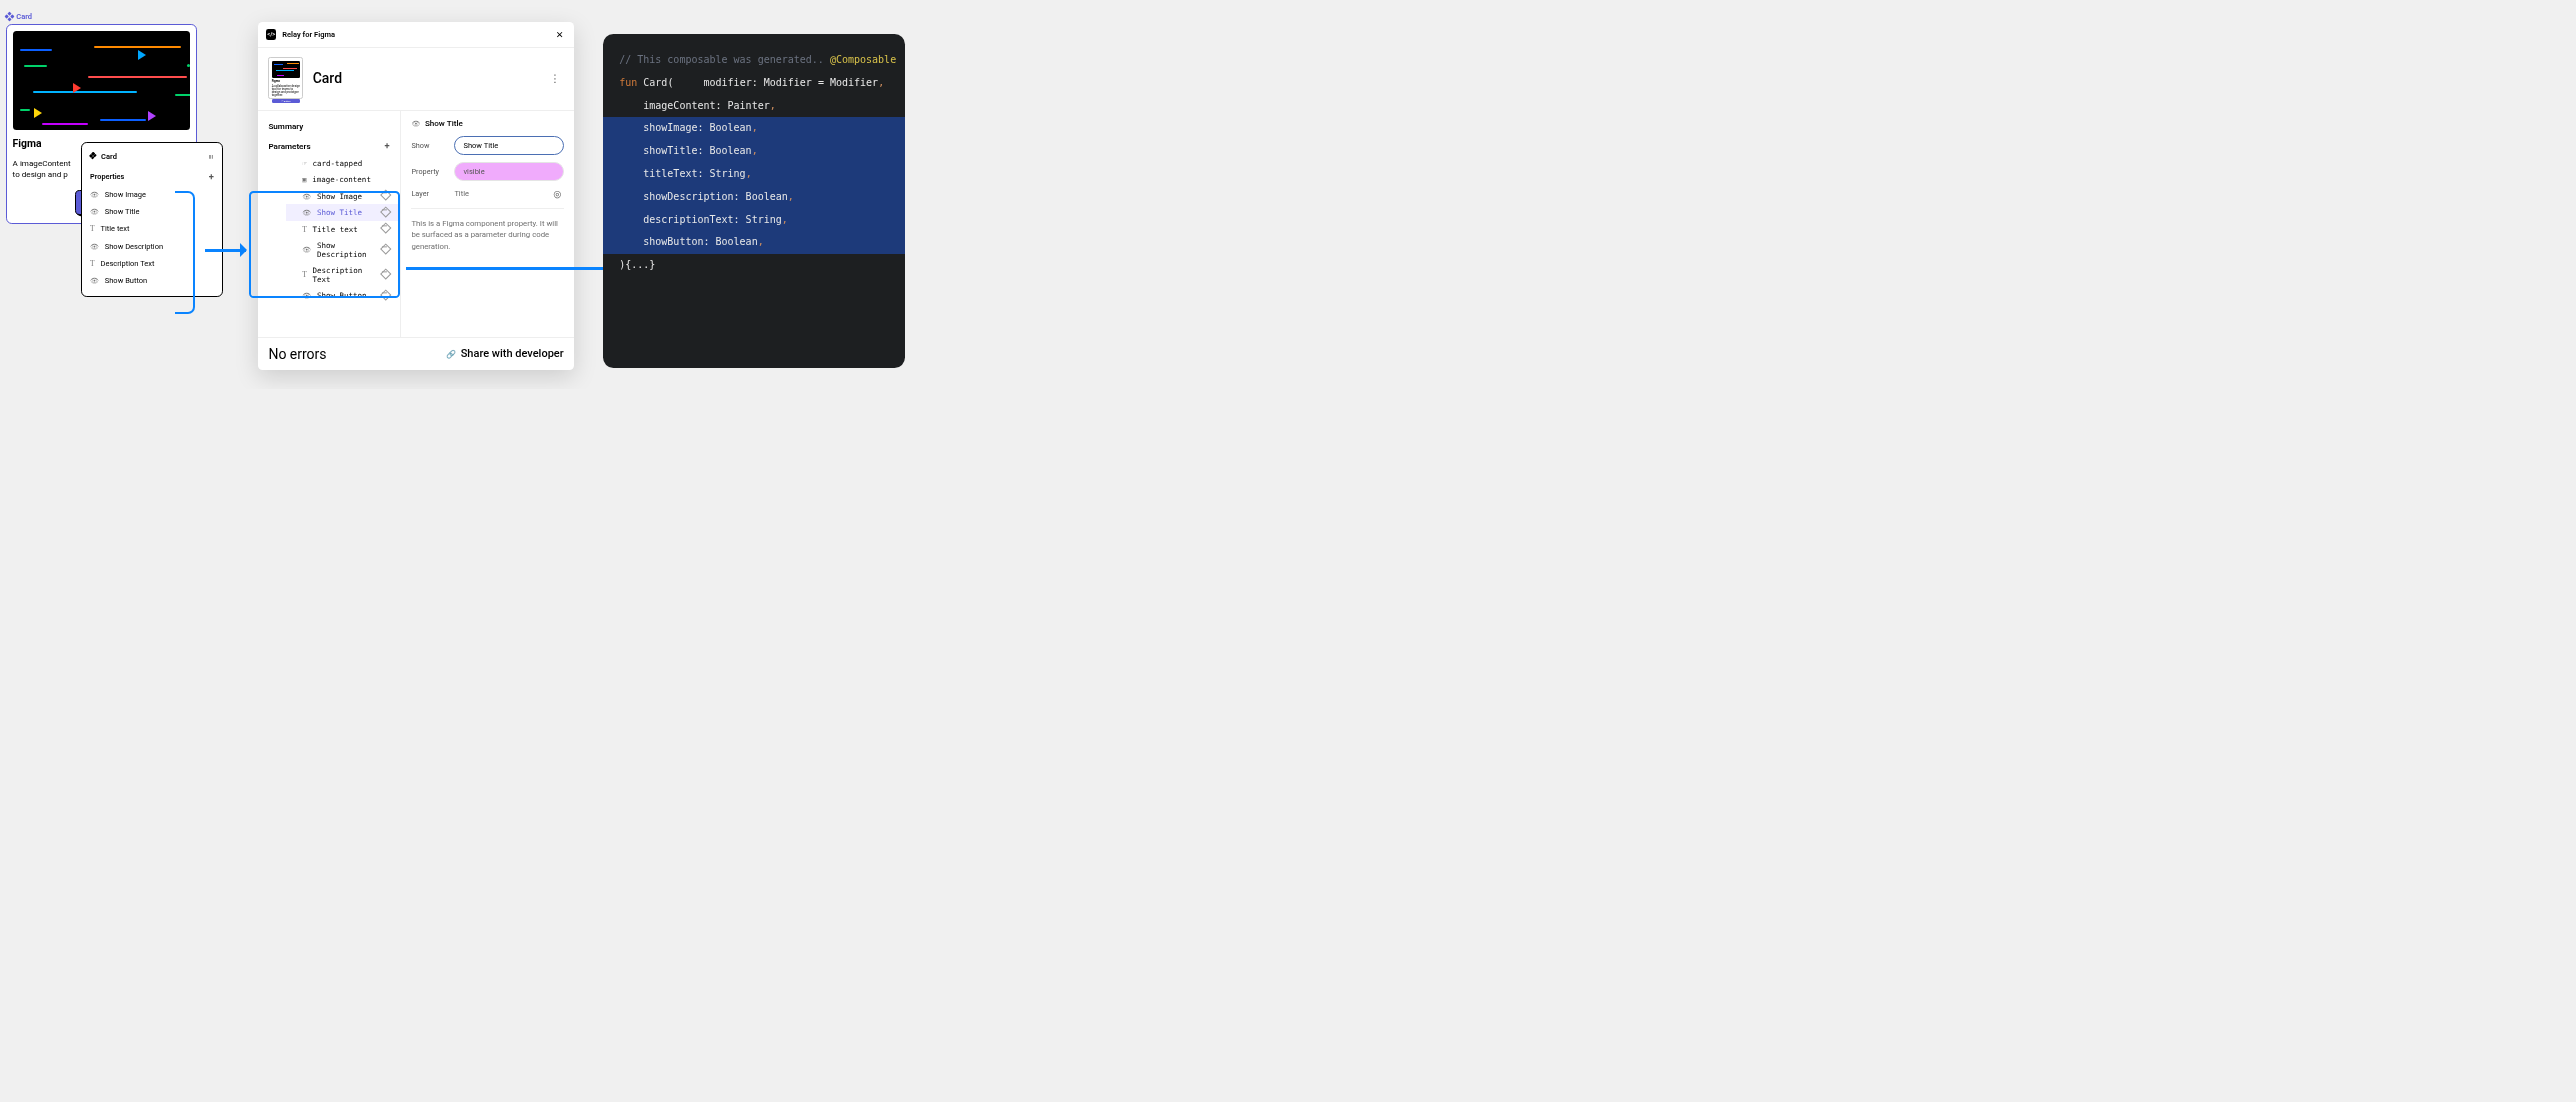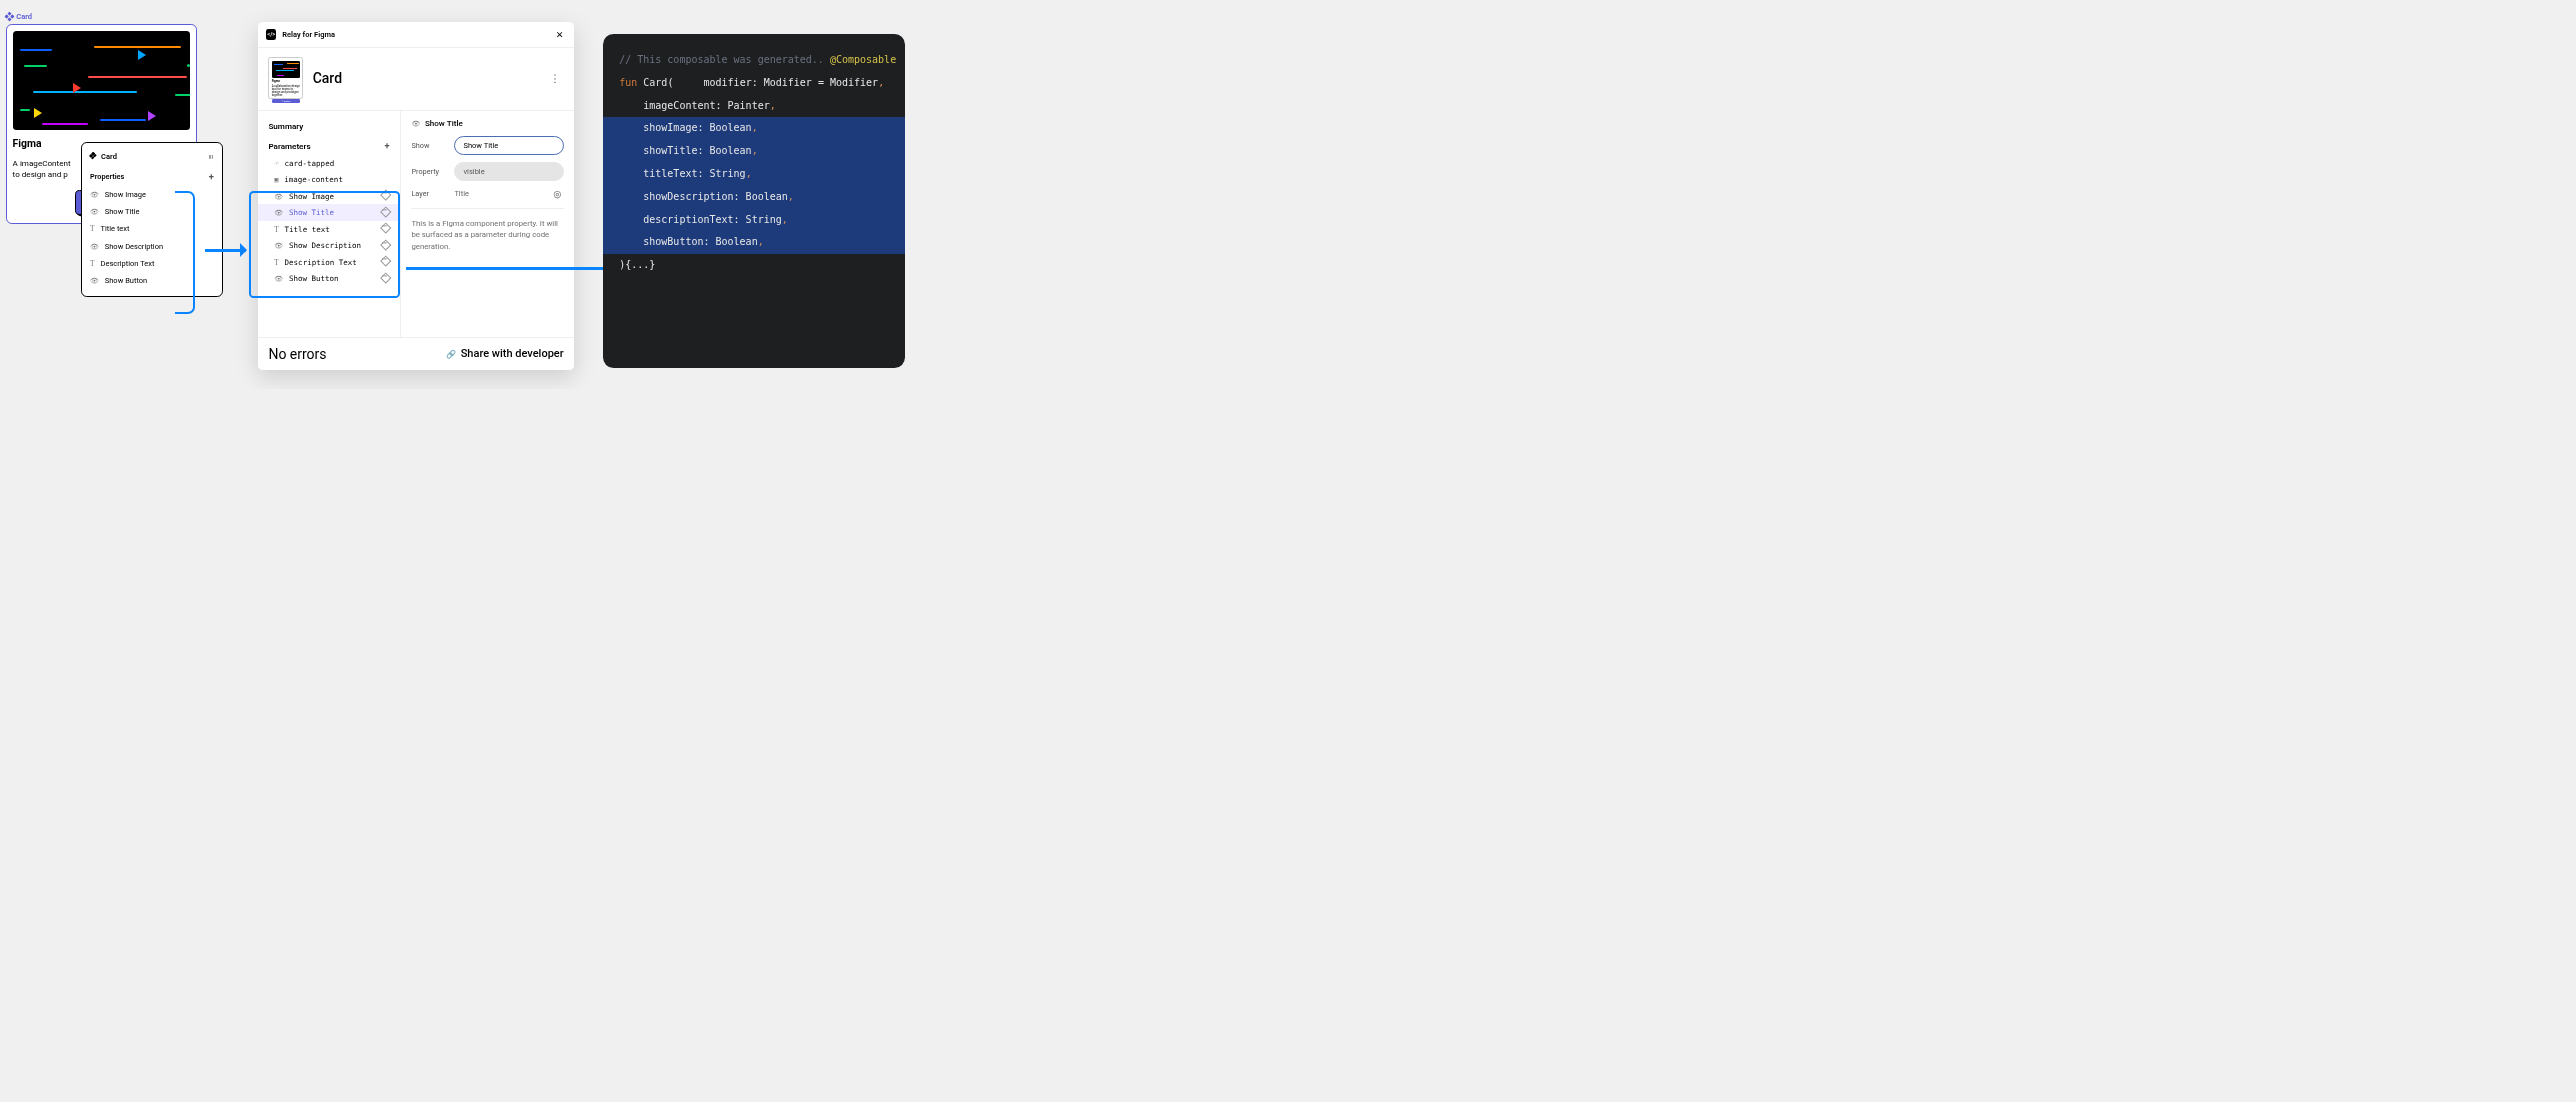--- a/index.html
+++ b/index.html
@@ -118,20 +118,21 @@
   .relay-head .dots { font-size:10.4px; color:#555; padding:0 3.5px; cursor:pointer;}
 
   .relay-body { flex:1; display:flex; overflow:hidden;}
   .relay-left { width:143px; border-right:0.6px solid #eee; padding-top:5.8px;}
   .relay-left .grp-title { padding:4.6px 10.4px; font-size:8.1px; font-weight:600;}
   .relay-left .grp-title.row { display:flex;justify-content:space-between;align-items:center;}
   .relay-left .param {
     display:flex; align-items:center; gap:5.8px; padding:3.5px 10.4px 3.5px 16.2px;
     font-family: "SFMono-Regular", Menlo, Consolas, monospace;
     font-size:7.5px;
+    margin-left:28px;
   }
   .relay-left .param .rgt { margin-left:auto; color:#999; font-size:7px;}
   .relay-left .param.sel { background:#f1efff; color:#5b5bd6;}
   .relay-left .param.sel .rgt { color:#5b5bd6;}
   .icon-tap::before{content:"\261E";color:#777;font-size:7.5px;}
   .icon-img::before{content:"\25A3";color:#777;font-size:7px;}
   .icon-eye2::before{content:"\1F441";font-size:7px;color:#777;}
   .icon-diamond-arrow{width:7.5px;height:7.5px;border:0.9px solid #999;transform:rotate(45deg);position:relative;display:inline-block;}
   .icon-diamond-arrow::after{content:"";position:absolute;left:-1.7px;top:2.3px;width:4.6px;height:0.9px;background:#999;transform:rotate(-45deg);}
 
@@ -141,21 +142,21 @@
   }
 
   .relay-right { flex:1; padding:7px 10.4px; }
   .relay-right .eye-title { display:flex;align-items:center;gap:4.6px;font-size:8.1px;font-weight:500;margin-bottom:8.1px;}
   .relay-right .fld { display:flex; align-items:center; gap:7px; margin-bottom:7px;}
   .relay-right .fld label { width:36px; font-size:7.3px; color:#555;}
   .relay-right .fld .pill {
     flex:1; padding:4.1px 8.1px; border-radius:10.4px; font-size:7.5px;
   }
   .pill.edit { border:0.9px solid #4b6fb3; background:#fff;}
-  .pill.ro { border:0.6px solid #e5e5e5; background:#e5e5e5; color:#555;}
+  .pill.ro { border:0.6px solid #e5e5e5; background:#f0abfc; color:#555;}
   .relay-right .fld .layer-val { font-size:7.5px; color:#666; flex:1;}
   .relay-right .fld .tgt { width:10.4px;height:10.4px; position:relative; cursor:pointer;}
   .relay-right .fld .tgt::before{content:"\25CE";font-size:9.3px;color:#555;}
   .relay-right .info {
     border-top:0.6px solid #eee; margin-top:9.3px; padding-top:9.3px;
     font-size:7.8px; color:#707070; line-height:1.45; max-width:162px;
   }
 
   .relay-foot {
     border-top:0.6px solid #eee; padding:8.1px 10.4px;

